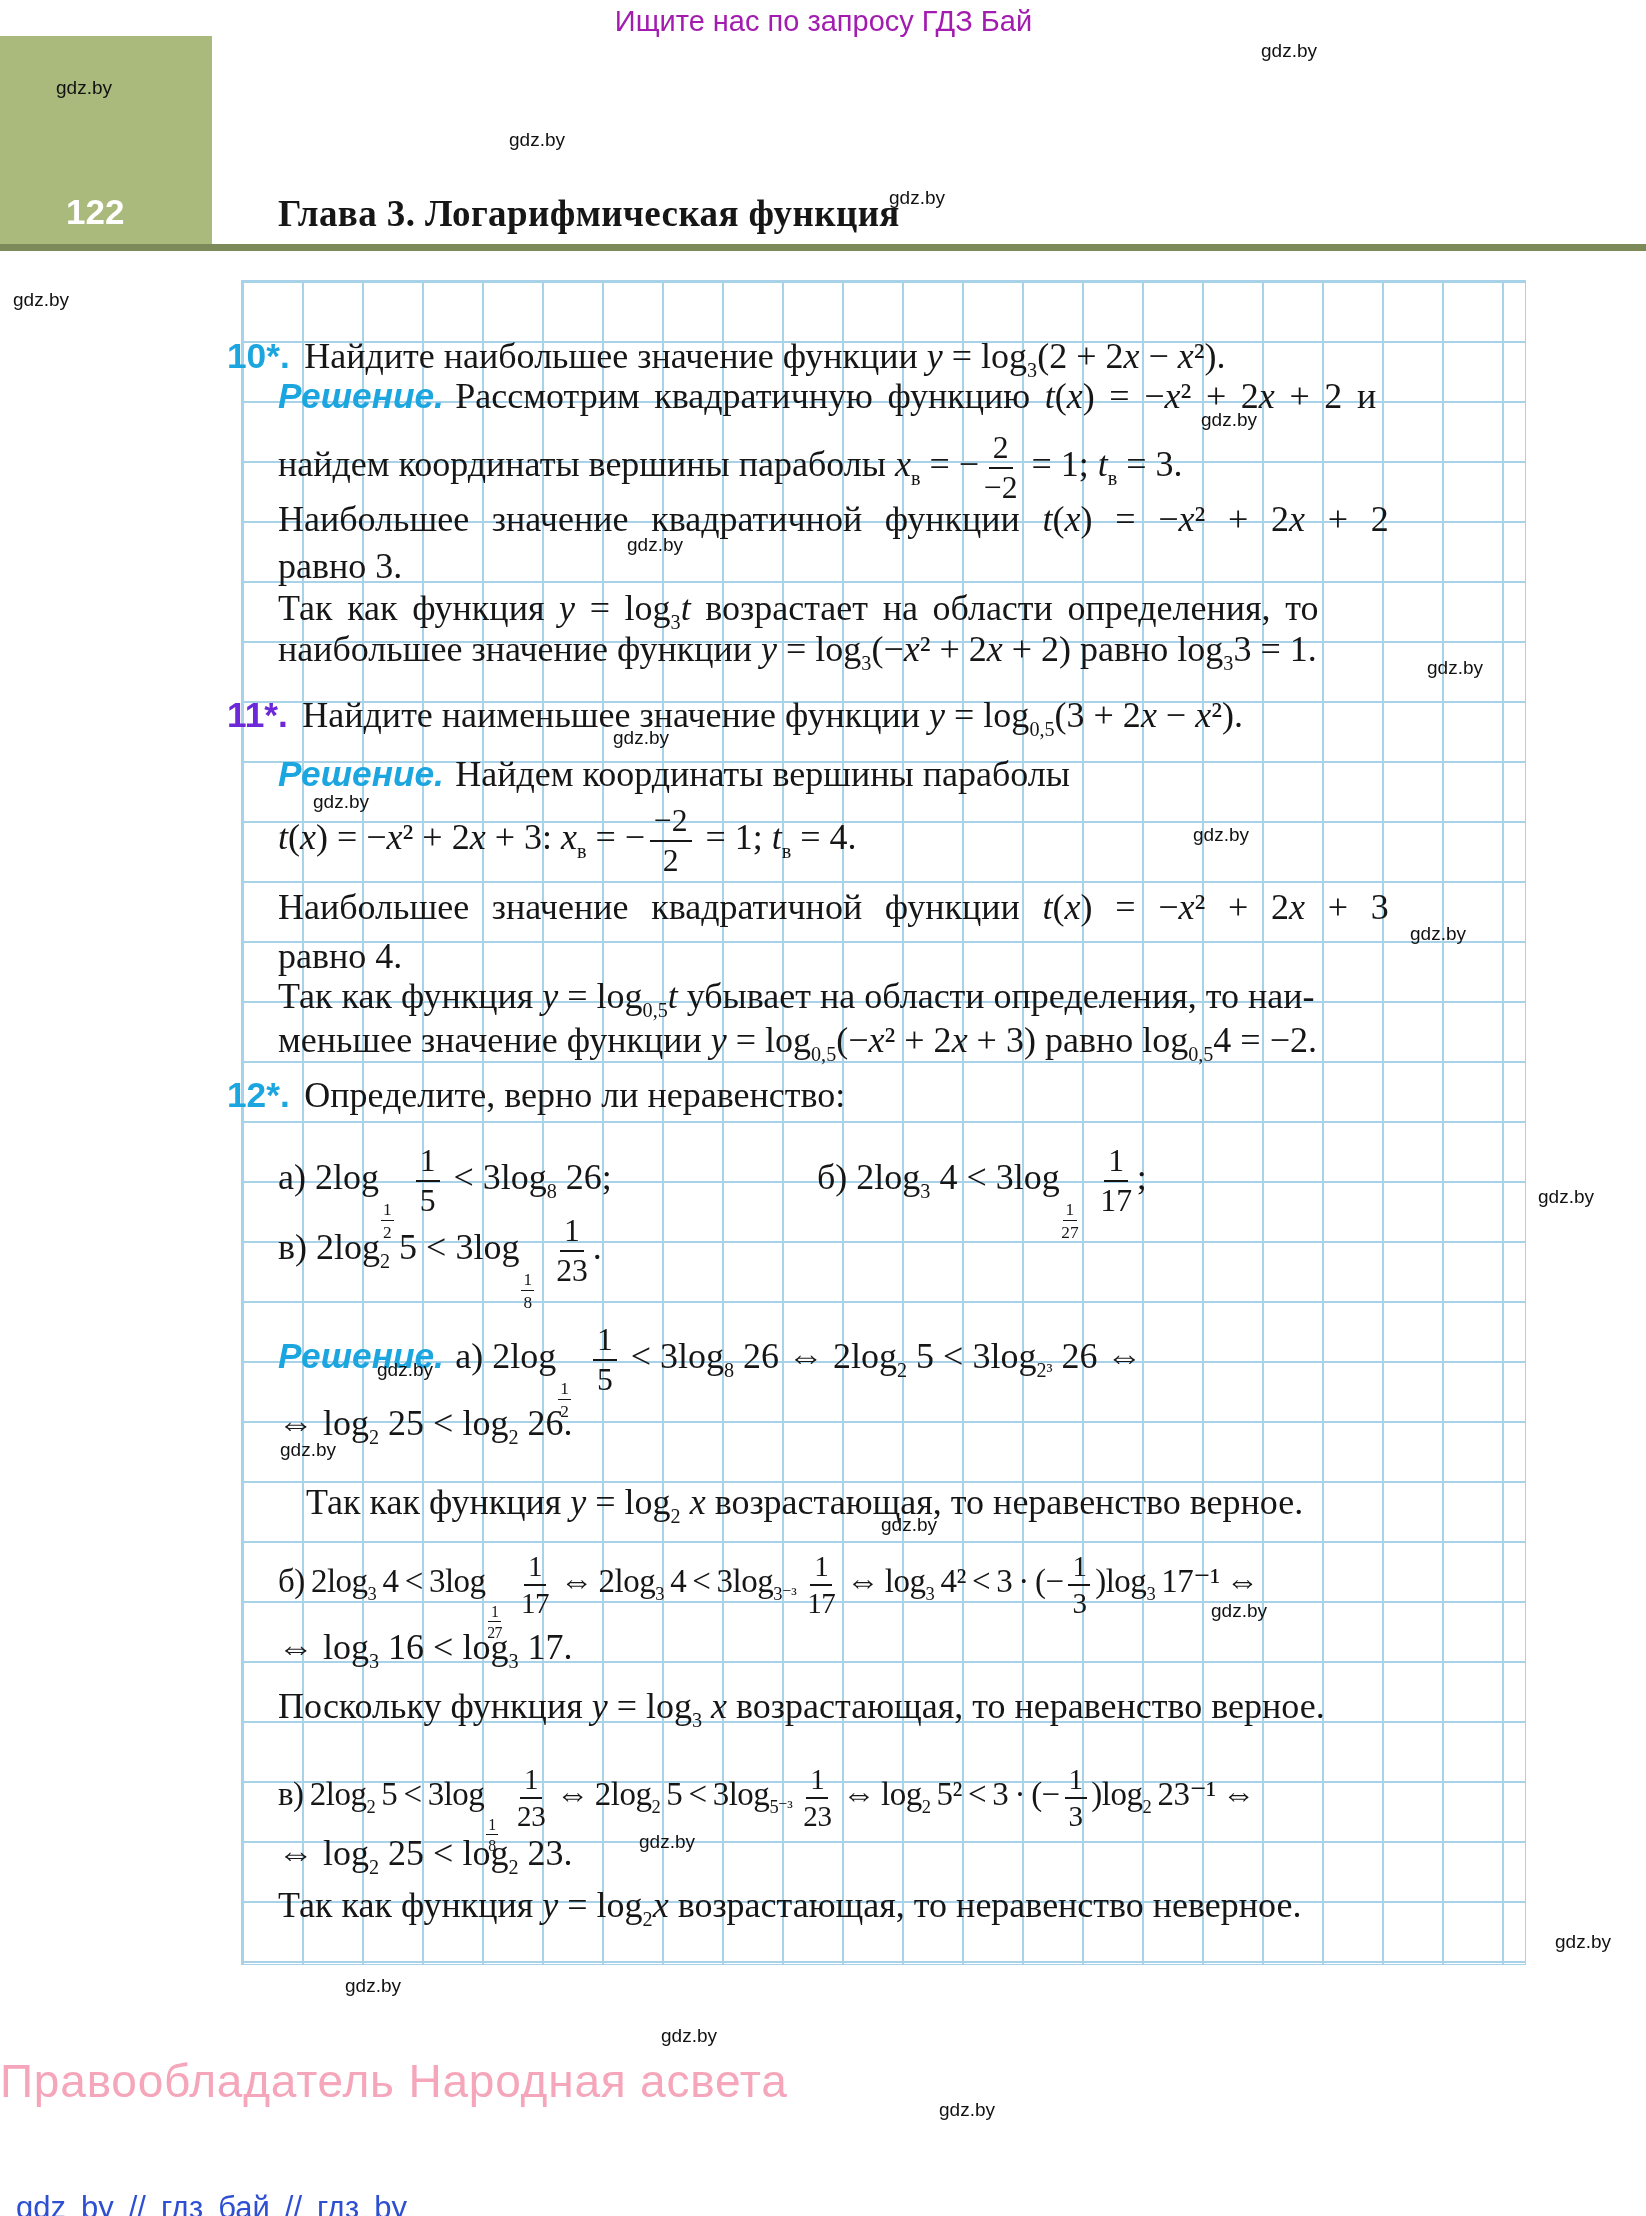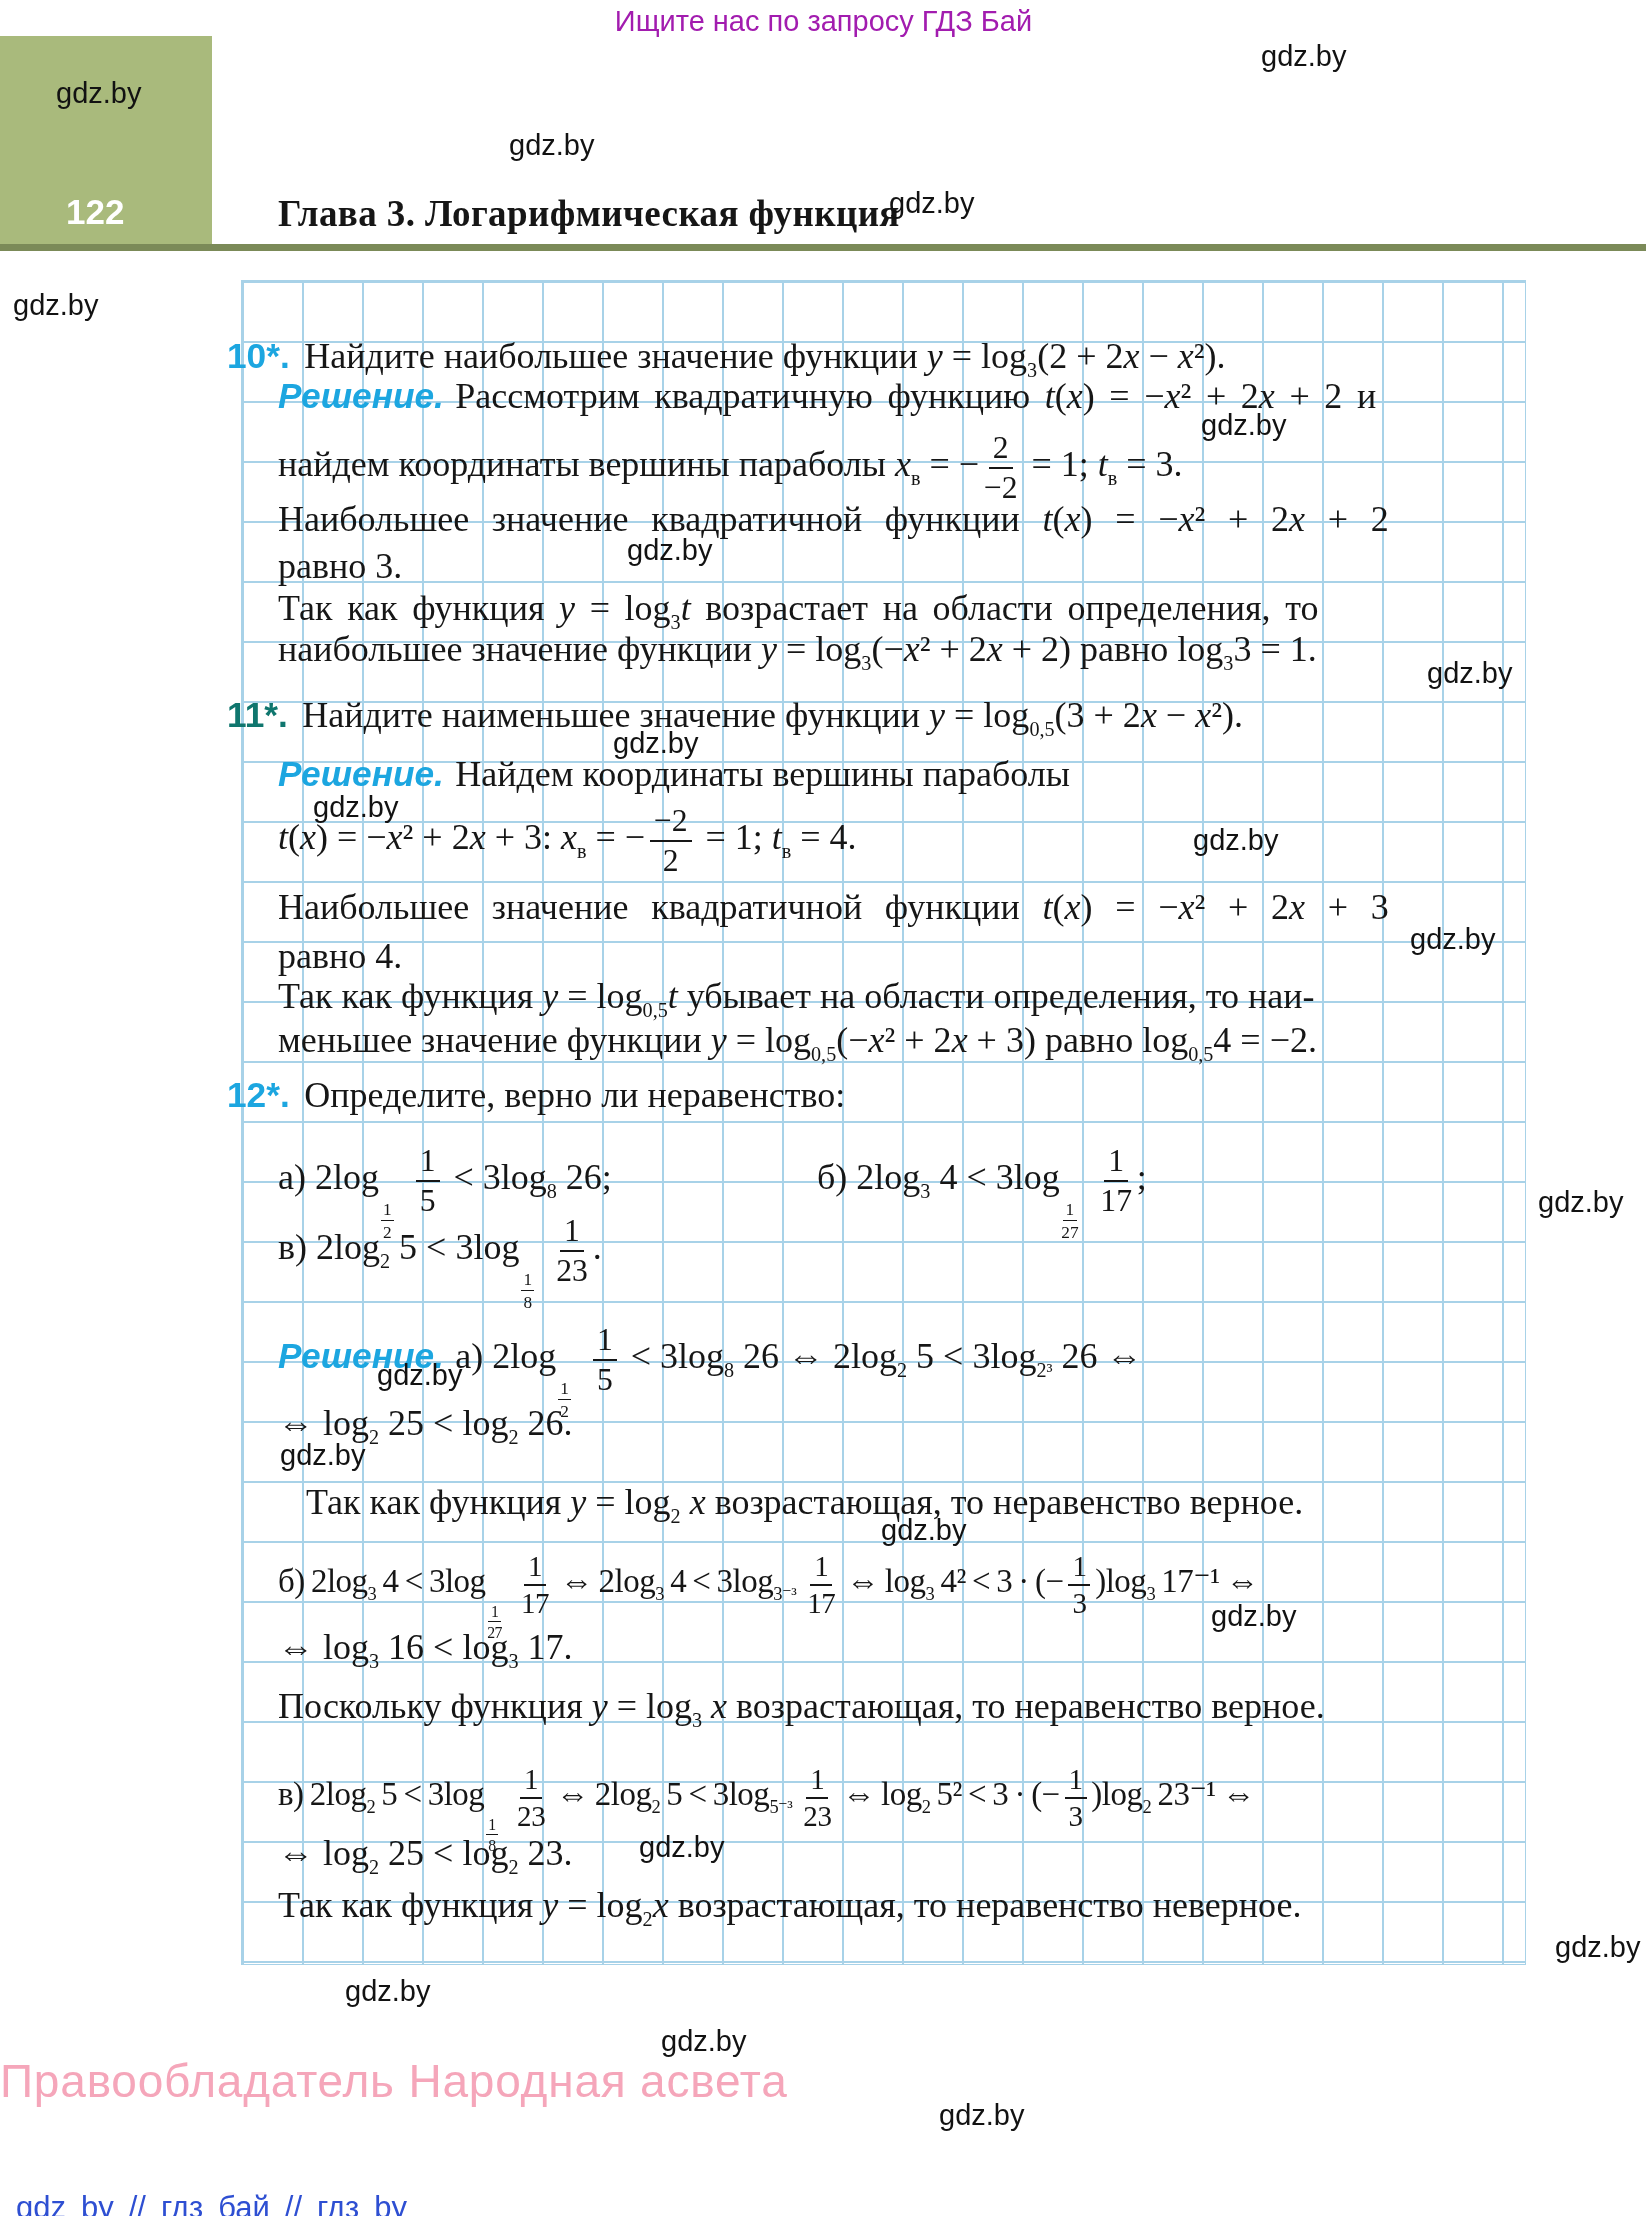--- a/index.html
+++ b/index.html
@@ -28,21 +28,21 @@
   .sb{font-size:0.56em;vertical-align:-0.45em;line-height:0;}
   .fr{display:inline-flex;flex-direction:column;align-items:center;vertical-align:middle;
       line-height:1;text-align:center;font-size:0.88em;margin:0 4.8px;}
   .fr .n{border-bottom:2.4px solid currentColor;padding:0.8px 4px 3.2px;}
   .fr .d{padding-top:3.2px;}
   .fr.fs{font-size:0.48em;vertical-align:-1.55em;margin:0 8px 0 1.6px;}
   .fr.fs .n{border-bottom-width:1.6px;padding:0 2.4px 1.6px;}
   i{font-style:italic;}
   
   .wm{position:absolute;font-family:"Liberation Sans","DejaVu Sans",sans-serif;
-      font-size:29px;color:#121212;white-space:nowrap;}
+      font-size:19px;color:#121212;white-space:nowrap;}
   
   #footer-copyright{position:absolute;top:2054px;left:0;width:100%;text-align:left;
       font-family:"Liberation Sans","DejaVu Sans",sans-serif;font-size:46px;letter-spacing:0.8px;}
   #footer-links{position:absolute;top:2174px;left:16px;width:100%;text-align:left;
       font-family:"Liberation Sans","DejaVu Sans",sans-serif;font-size:31px;word-spacing:6.4px;margin-top:16px;}
 </style>
 </head>
 <body>
 
 <div id="page">
@@ -56,21 +56,21 @@
       <div class="line" style="left: 227px; top: 336px;"><span class="lbl" style="color: rgb(28, 166, 224); text-align: right;">10*.</span><span>Найдите наибольшее значение функции <i>y</i> = log<span class="sb">3</span>(2 + 2<i>x</i> − <i>x</i>²).</span></div>
       <div class="line ws1" style="left: 278px; top: 376px;"><span class="lbl sol" style="color: rgb(28, 166, 224);">Решение.</span><span>Рассмотрим квадратичную функцию <i>t</i>(<i>x</i>) = −<i>x</i>² + 2<i>x</i> + 2 и</span></div>
       <div class="line" style="left: 278px; top: 431px;"><span>найдем координаты вершины параболы  <i>x</i><span class="sb">в</span> = −<span class="fr">
             <span class="n">2</span>
             <span class="d">−2</span>
           </span> = 1; <i>t</i><span class="sb">в</span> = 3.</span></div>
       <div class="line ws2" style="left: 278px; top: 499px;"><span>Наибольшее значение квадратичной функции <i>t</i>(<i>x</i>) = −<i>x</i>² + 2<i>x</i> + 2</span></div>
       <div class="line" style="left: 278px; top: 546px;"><span>равно 3.</span></div>
       <div class="line ws1" style="left: 278px; top: 588px;"><span>Так как функция <i>y</i> = log<span class="sb">3</span><i>t</i> возрастает на области определения, то</span></div>
       <div class="line" style="left: 278px; top: 629px;"><span>наибольшее значение функции <i>y</i> = log<span class="sb">3</span>(−<i>x</i>² + 2<i>x</i> + 2) равно log<span class="sb">3</span>3 = 1.</span></div>
-      <div class="line" style="left: 227px; top: 695px;"><span class="lbl" style="color: #0f766e;">11*.</span><span>Найдите наименьшее значение функции <i>y</i> = log<span class="sb">0,5</span>(3 + 2<i>x</i> − <i>x</i>²).</span></div>
+      <div class="line" style="left: 227px; top: 695px;"><span class="lbl" style="color: #6d28d9;">11*.</span><span>Найдите наименьшее значение функции <i>y</i> = log<span class="sb">0,5</span>(3 + 2<i>x</i> − <i>x</i>²).</span></div>
       <div class="line" style="left: 278px; top: 754px;"><span class="lbl sol" style="color: rgb(28, 166, 224);">Решение.</span><span>Найдем координаты вершины параболы</span></div>
       <div class="line" style="left: 278px; top: 804px;"><span><i>t</i>(<i>x</i>) = −<i>x</i>² + 2<i>x</i> + 3:  <i>x</i><span class="sb">в</span> = −<span class="fr">
             <span class="n">−2</span>
             <span class="d">2</span>
           </span> = 1;  <i>t</i><span class="sb">в</span> = 4.</span></div>
       <div class="line ws2" style="left: 278px; top: 887px;"><span>Наибольшее значение квадратичной функции <i>t</i>(<i>x</i>) = −<i>x</i>² + 2<i>x</i> + 3</span></div>
       <div class="line" style="left: 278px; top: 936px;"><span>равно 4.</span></div>
       <div class="line" style="left: 278px; top: 976px; text-align: right;"><span>Так как функция <i>y</i> = log<span class="sb">0,5</span><i>t</i> убывает на области определения, то наи-</span></div>
       <div class="line" style="left: 278px; top: 1020px;"><span>меньшее значение функции <i>y</i> = log<span class="sb">0,5</span>(−<i>x</i>² + 2<i>x</i> + 3) равно log<span class="sb">0,5</span>4 = −2.</span></div>
       <div class="line" style="left: 227px; top: 1075px;"><span class="lbl" style="color: rgb(28, 166, 224);">12*.</span><span>Определите, верно ли неравенство:</span></div>

